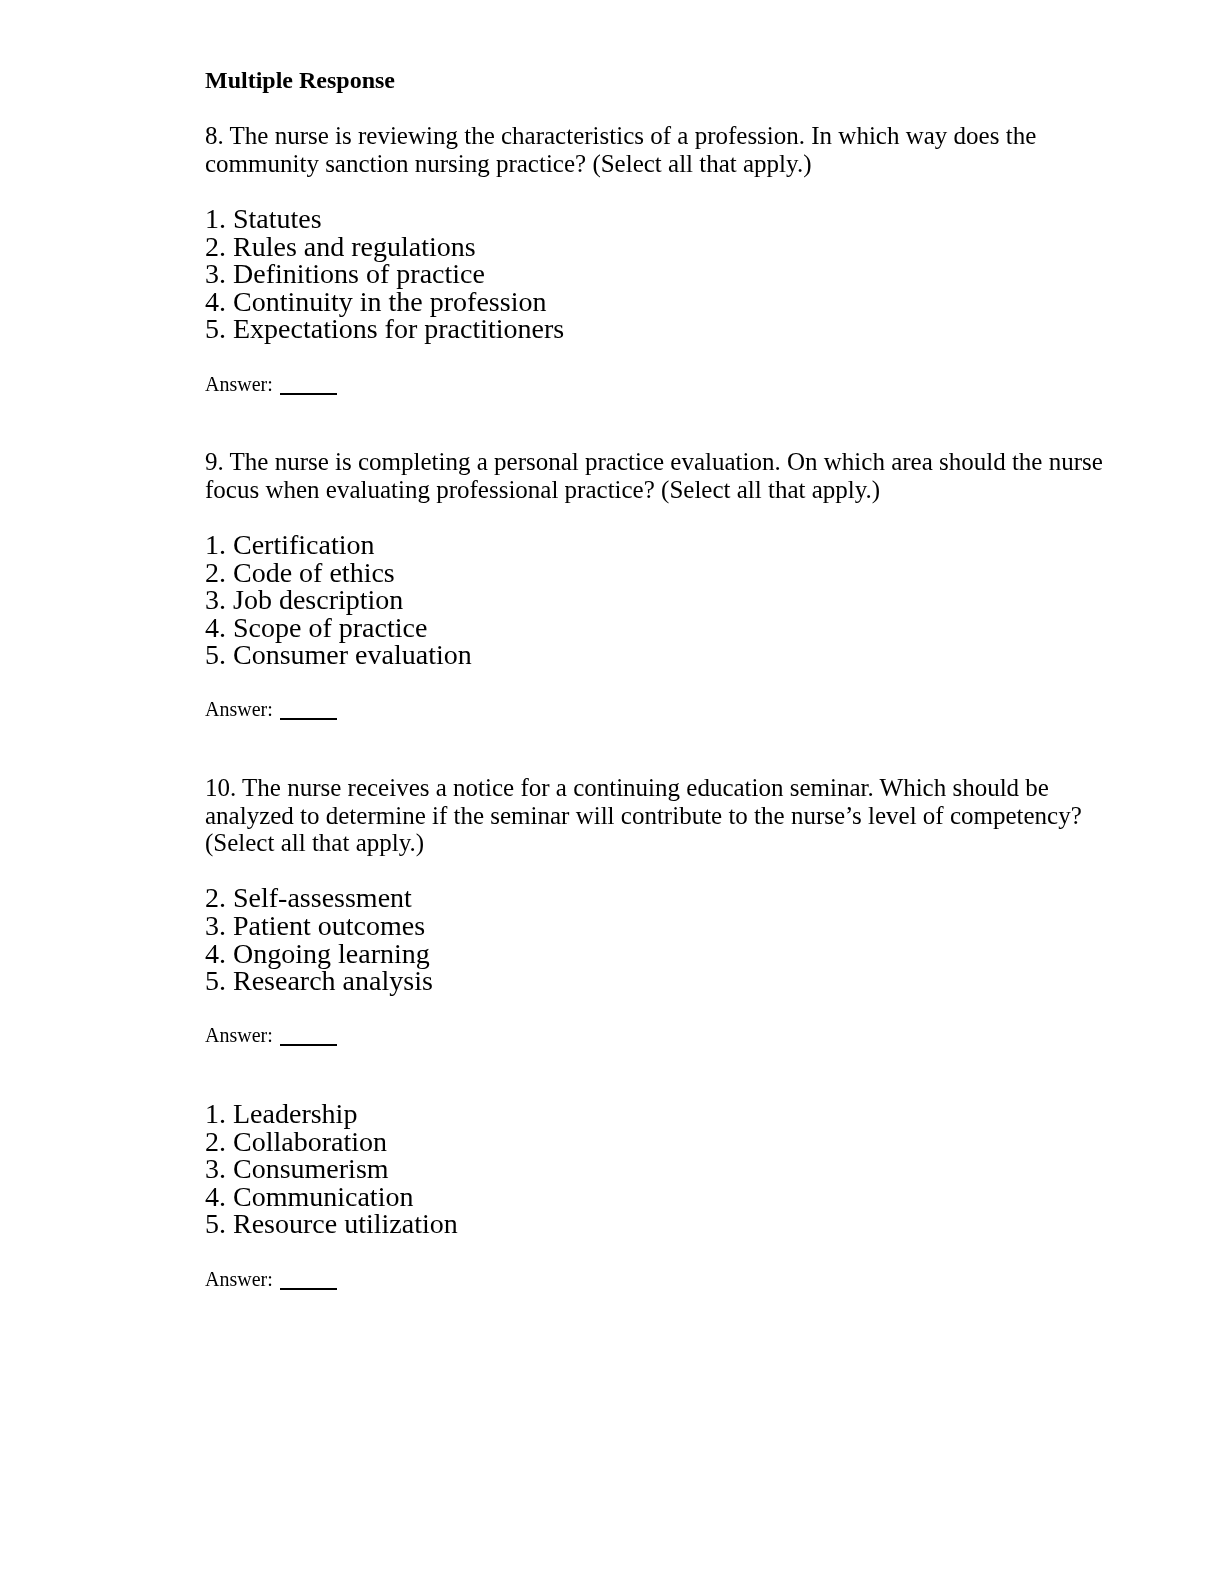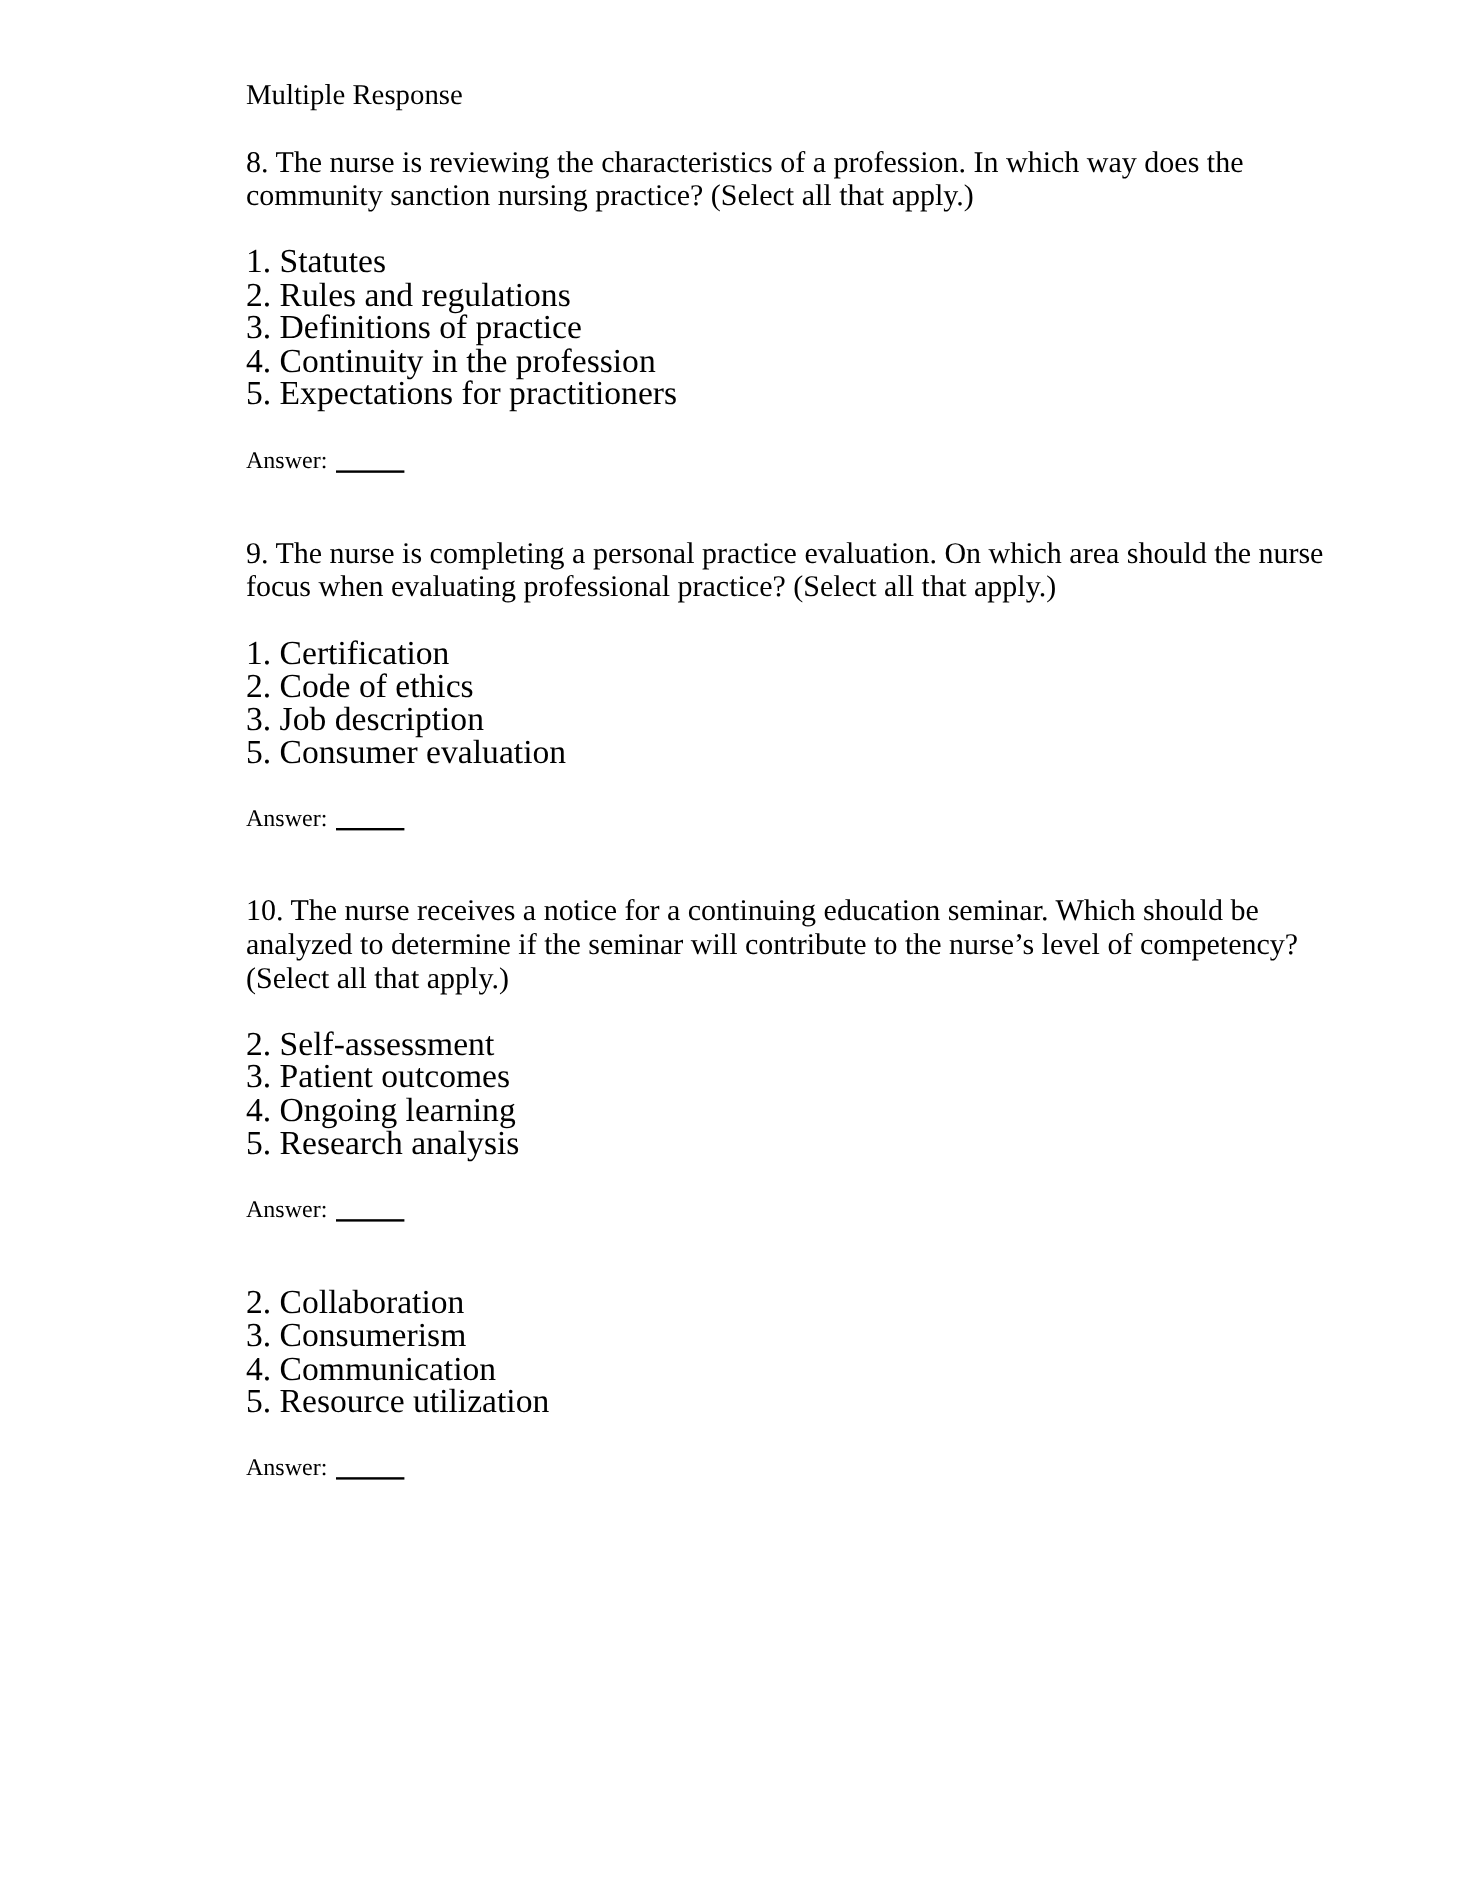--- a/index.html
+++ b/index.html
@@ -16,21 +16,21 @@
   }
   .page {
     box-sizing: border-box;
     width: 1224px;
     height: 1584px;
     padding: 67px 115px 0 205px;
   }
   .doc-heading {
     font-size: 24px;
     line-height: 27.6px;
-    font-weight: normal;
+    font-weight: bold;
     margin: 0 0 27.6px 0;
   }
   .q-text {
     font-size: 25px;
     line-height: 27.6px;
     margin: 0 0 27.6px 0;
   }
   .options {
     margin: 0 0 27.6px 0;
   }
@@ -71,38 +71,40 @@
     </div>
     <p class="answer-line"><span>Answer:</span><span class="answer-blank"></span></p>
   </section>
 
   <section>
     <p class="q-text">9. The nurse is completing a personal practice evaluation. On which area should the nurse focus when evaluating professional practice? (Select all that apply.)</p>
     <div class="options">
       <div class="option">1. Certification</div>
       <div class="option">2. Code of ethics</div>
       <div class="option">3. Job description</div>
+      <div class="option">4. Scope of practice</div>
       <div class="option">5. Consumer evaluation</div>
     </div>
     <p class="answer-line"><span>Answer:</span><span class="answer-blank"></span></p>
   </section>
 
   <section>
     <p class="q-text">10. The nurse receives a notice for a continuing education seminar. Which should be analyzed to determine if the seminar will contribute to the nurse’s level of competency? (Select all that apply.)</p>
     <div class="options">
       <div class="option">2. Self-assessment</div>
       <div class="option">3. Patient outcomes</div>
       <div class="option">4. Ongoing learning</div>
       <div class="option">5. Research analysis</div>
     </div>
     <p class="answer-line"><span>Answer:</span><span class="answer-blank"></span></p>
   </section>
 
   <section>
     <div class="options">
+      <div class="option">1. Leadership</div>
       <div class="option">2. Collaboration</div>
       <div class="option">3. Consumerism</div>
       <div class="option">4. Communication</div>
       <div class="option">5. Resource utilization</div>
     </div>
     <p class="answer-line"><span>Answer:</span><span class="answer-blank"></span></p>
   </section>
 
 </div>
 

